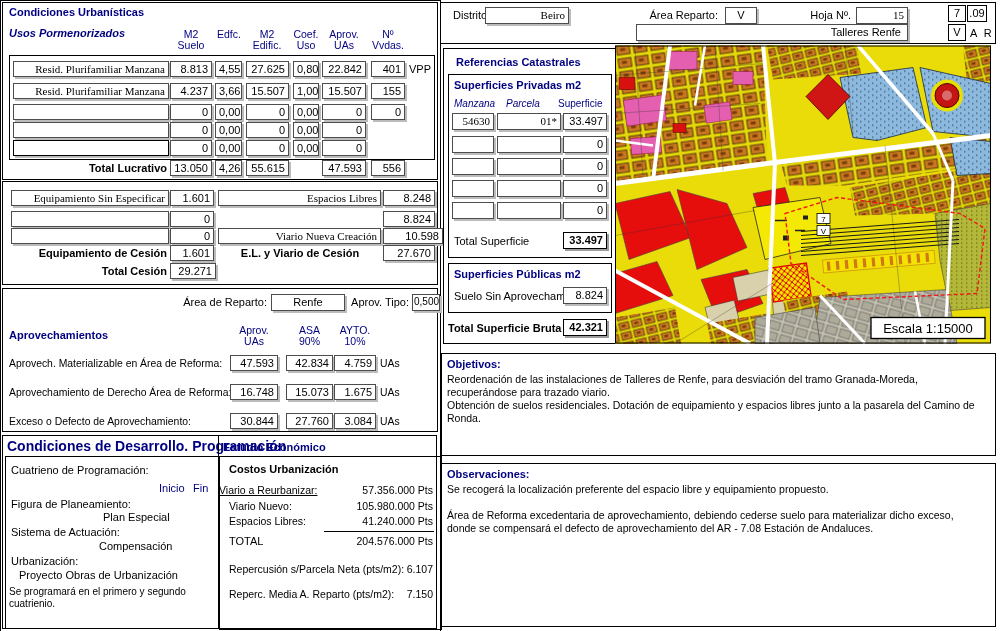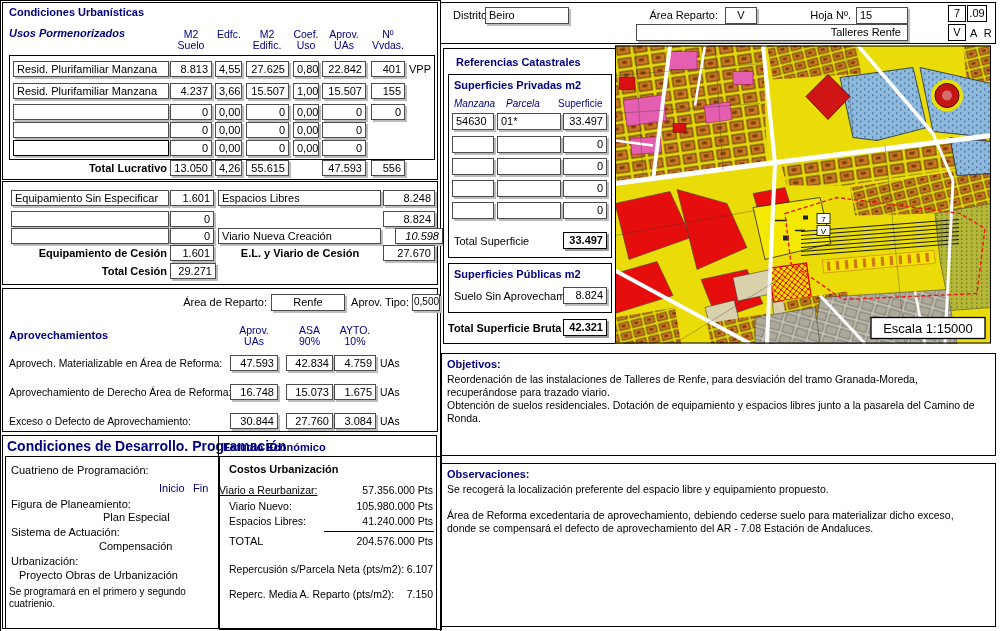--- a/index.html
+++ b/index.html
@@ -5,21 +5,21 @@
   html,body{margin:0;padding:0;background:#fff;}
   body{width:1000px;height:631px;position:relative;font-family:"Liberation Sans",sans-serif;font-size:11px;color:#000;overflow:hidden;}
   .sec{position:absolute;border:1px solid #000;background:#fff;box-sizing:border-box;}
   .lab{position:absolute;white-space:nowrap;line-height:13px;}
   .nv{color:#000080;}
   .b{font-weight:bold;}
   .i{font-style:italic;}
   .r{text-align:right;}
   .c{text-align:center;}
   .f{position:absolute;box-sizing:border-box;height:16px;background:#fff;border:1px solid #4c4c4c;box-shadow:2px 2px 0 #bcbcbc;padding:1px 3px 0 3px;font-size:11px;line-height:12px;text-align:right;white-space:nowrap;overflow:hidden;}
-  .fl{text-align:left;}
+  .fl{text-align:right;font-family:Liberation Serif, serif;}
   .fc{text-align:center;padding:1px 1px 0 1px;}
   .fb{font-weight:bold;border-color:#000;box-shadow:2px 2px 0 #9d9d9d;}
   .hdr2{position:absolute;text-align:center;color:#000080;line-height:11px;font-size:10.5px;white-space:pre-line;}
   .pre{white-space:pre-line;line-height:13px;}
   .frame{position:absolute;border:1px solid #000;}
   .sC .lab{font-size:10.4px;}
   .ecotxt{font-size:10.5px;}
   .vline{position:absolute;background:#000;width:1px;}
   .uline{position:absolute;background:#000;height:1px;}
 </style>
@@ -97,21 +97,21 @@
   <div class="f fl" style="left:215px;top:8px;width:163px;">Espacios Libres</div>
   <div class="f" style="left:380px;top:8px;width:52px;">8.248</div>
 
   <div class="f fl" style="left:8px;top:29px;width:158px;"></div>
   <div class="f" style="left:167px;top:29px;width:44px;">0</div>
   <div class="f" style="left:380px;top:29px;width:52px;">8.824</div>
 
   <div class="f fl" style="left:8px;top:46px;width:158px;"></div>
   <div class="f" style="left:167px;top:46px;width:44px;">0</div>
   <div class="f fl" style="left:215px;top:46px;width:163px;">Viario Nueva Creación</div>
-  <div class="f" style="left:392px;top:46px;width:48px;font-style:italic;">10.598</div>
+  <div class="f" style="left:380px;top:46px;width:60px;">10.598</div>
 
   <div class="lab b r" style="left:8px;top:65px;width:156px;">Equipamiento de Cesión</div>
   <div class="f" style="left:167px;top:63px;width:44px;">1.601</div>
   <div class="lab b c" style="left:218px;top:65px;width:158px;">E.L. y Viario de Cesión</div>
   <div class="f" style="left:380px;top:63px;width:52px;">27.670</div>
 
   <div class="lab b r" style="left:8px;top:83px;width:156px;">Total Cesión</div>
   <div class="f" style="left:167px;top:81px;width:46px;">29.271</div>
 </div>
 

